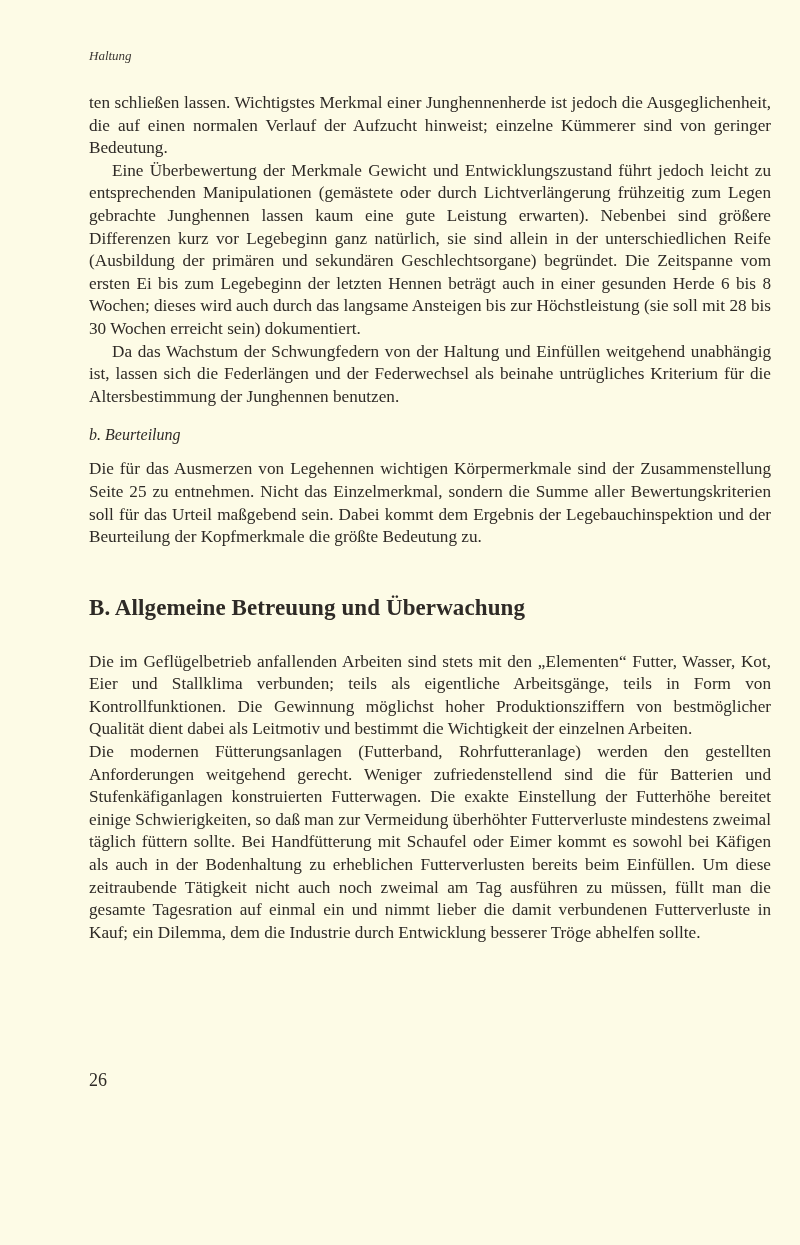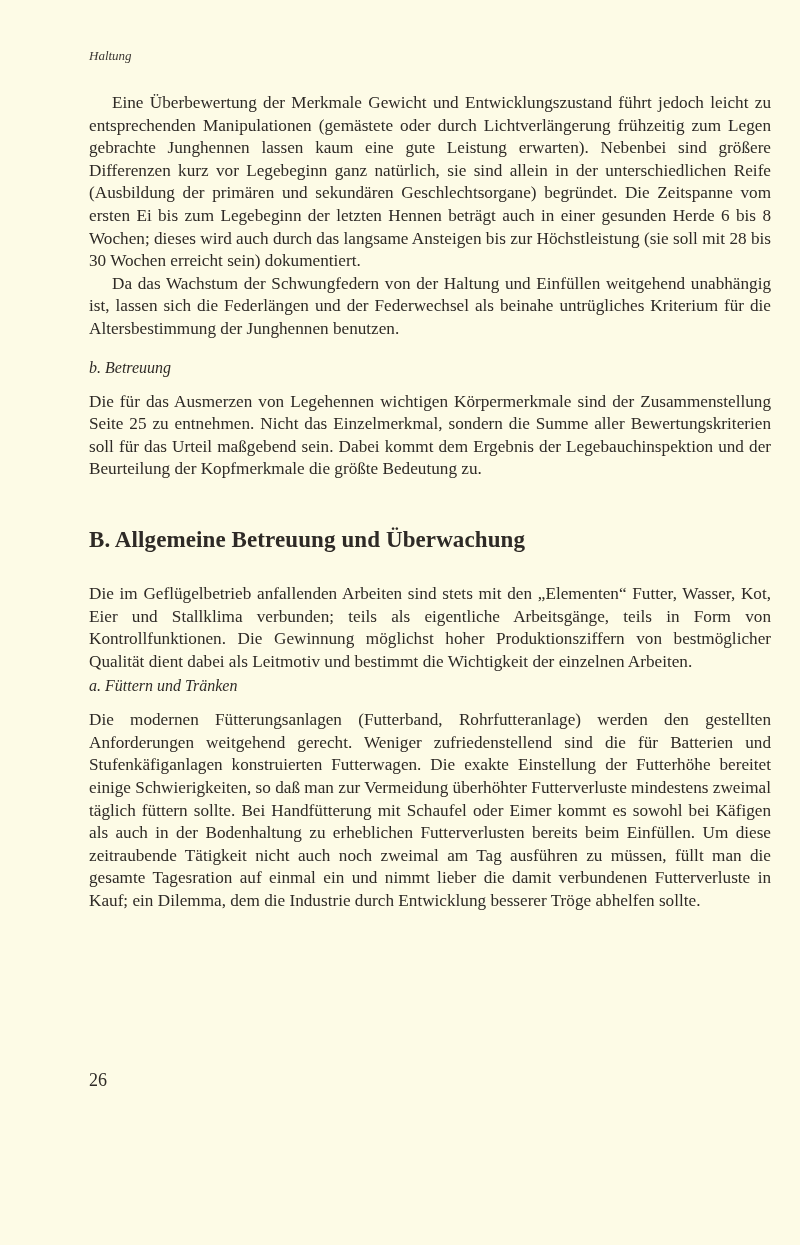--- a/index.html
+++ b/index.html
@@ -34,27 +34,27 @@
     position: absolute; left: 89px; top: 1070px; font-size: 18px;
   }
 </style>
 </head>
 <body>
 
 <div class="page">
   <div class="running-head">Haltung</div>
 
   <div class="body">
+    <p>ten schließen lassen. Wichtigstes Merkmal einer Junghennenherde ist jedoch die Aus­geglichenheit, die auf einen normalen Verlauf der Aufzucht hinweist; einzelne Kümmerer sind von geringer Bedeutung.</p>
     <p class="indent">Eine Überbewertung der Merkmale Gewicht und Entwicklungszustand führt jedoch leicht zu entsprechenden Manipulationen (gemästete oder durch Lichtverlän­gerung frühzeitig zum Legen gebrachte Junghennen lassen kaum eine gute Leistung erwarten). Nebenbei sind größere Differenzen kurz vor Legebeginn ganz natürlich, sie sind allein in der unterschiedlichen Reife (Ausbildung der primären und sekun­dären Geschlechtsorgane) begründet. Die Zeitspanne vom ersten Ei bis zum Lege­beginn der letzten Hennen beträgt auch in einer gesunden Herde 6 bis 8 Wochen; dieses wird auch durch das langsame Ansteigen bis zur Höchstleistung (sie soll mit 28 bis 30 Wochen erreicht sein) dokumentiert.</p>
     <p class="indent">Da das Wachstum der Schwungfedern von der Haltung und Einfüllen weitgehend unabhängig ist, lassen sich die Federlängen und der Federwechsel als beinahe untrüg­liches Kriterium für die Altersbestimmung der Junghennen benutzen.</p>
 
-    <div class="subhead-italic">b.  Betreuung</div>
+    <div class="subhead-italic">b.  Beurteilung</div>
     <p>Die für das Ausmerzen von Legehennen wichtigen Körpermerkmale sind der Zu­sammenstellung Seite 25 zu entnehmen. Nicht das Einzelmerkmal, sondern die Summe aller Bewertungskriterien soll für das Urteil maßgebend sein. Dabei kommt dem Ergebnis der Legebauchinspektion und der Beurteilung der Kopfmerk­male die größte Bedeutung zu.</p>
 
     <h2 class="section">B.  Allgemeine Betreuung und Überwachung</h2>
     <p>Die im Geflügelbetrieb anfallenden Arbeiten sind stets mit den „Elementen“ Futter, Wasser, Kot, Eier und Stallklima verbunden; teils als eigentliche Arbeitsgänge, teils in Form von Kontrollfunktionen. Die Gewinnung möglichst hoher Produktions­ziffern von bestmöglicher Qualität dient dabei als Leitmotiv und bestimmt die Wich­tigkeit der einzelnen Arbeiten.</p>
 
-    <div class="subhead-italic" style="margin-top:4px">a.  Füttern und Tränken</div>
     <p>Die modernen Fütterungsanlagen (Futterband, Rohrfutteranlage) werden den gestell­ten Anforderungen weitgehend gerecht. Weniger zufriedenstellend sind die für Bat­terien und Stufenkäfiganlagen konstruierten Futterwagen. Die exakte Einstellung der Futterhöhe bereitet einige Schwierigkeiten, so daß man zur Vermeidung über­höhter Futterverluste mindestens zweimal täglich füttern sollte. Bei Handfütterung mit Schaufel oder Eimer kommt es sowohl bei Käfigen als auch in der Bodenhaltung zu erheblichen Futterverlusten bereits beim Einfüllen. Um diese zeitraubende Tätig­keit nicht auch noch zweimal am Tag ausführen zu müssen, füllt man die gesamte Tagesration auf einmal ein und nimmt lieber die damit verbundenen Futterverluste in Kauf; ein Dilemma, dem die Industrie durch Entwicklung besserer Tröge abhelfen sollte.</p>
   </div>
 
   <div class="page-number">26</div>
 </div>
 
 </body></html>

